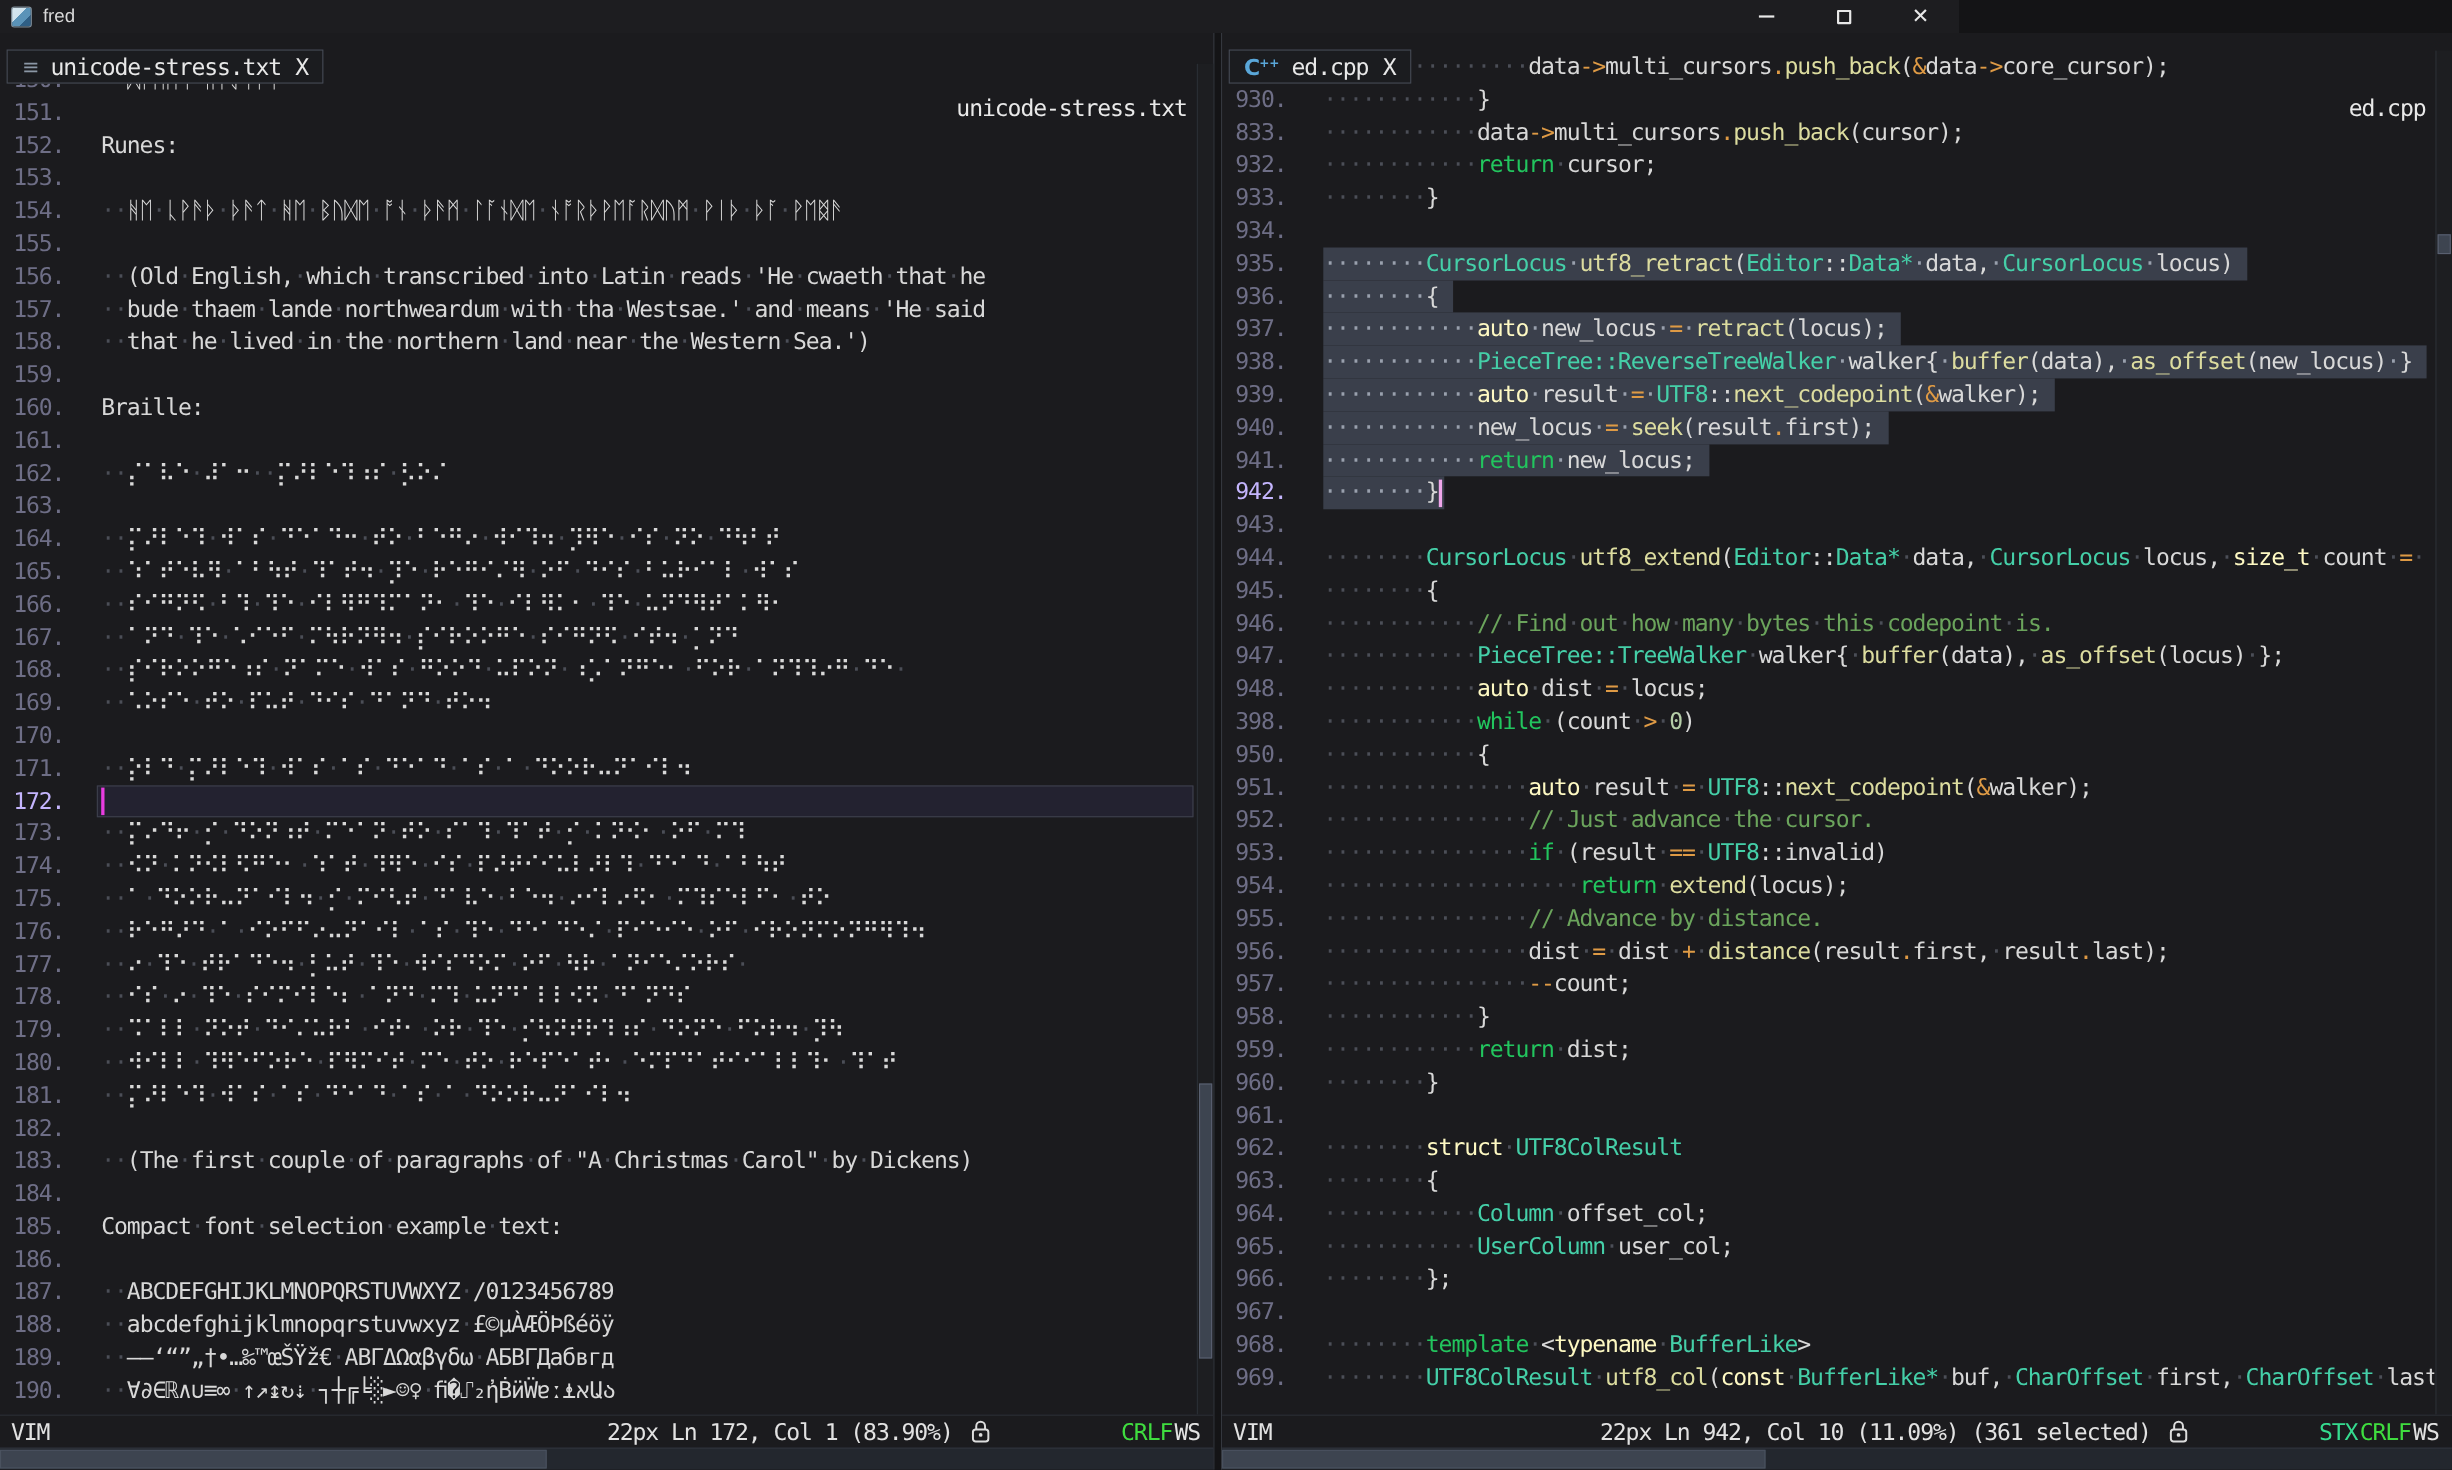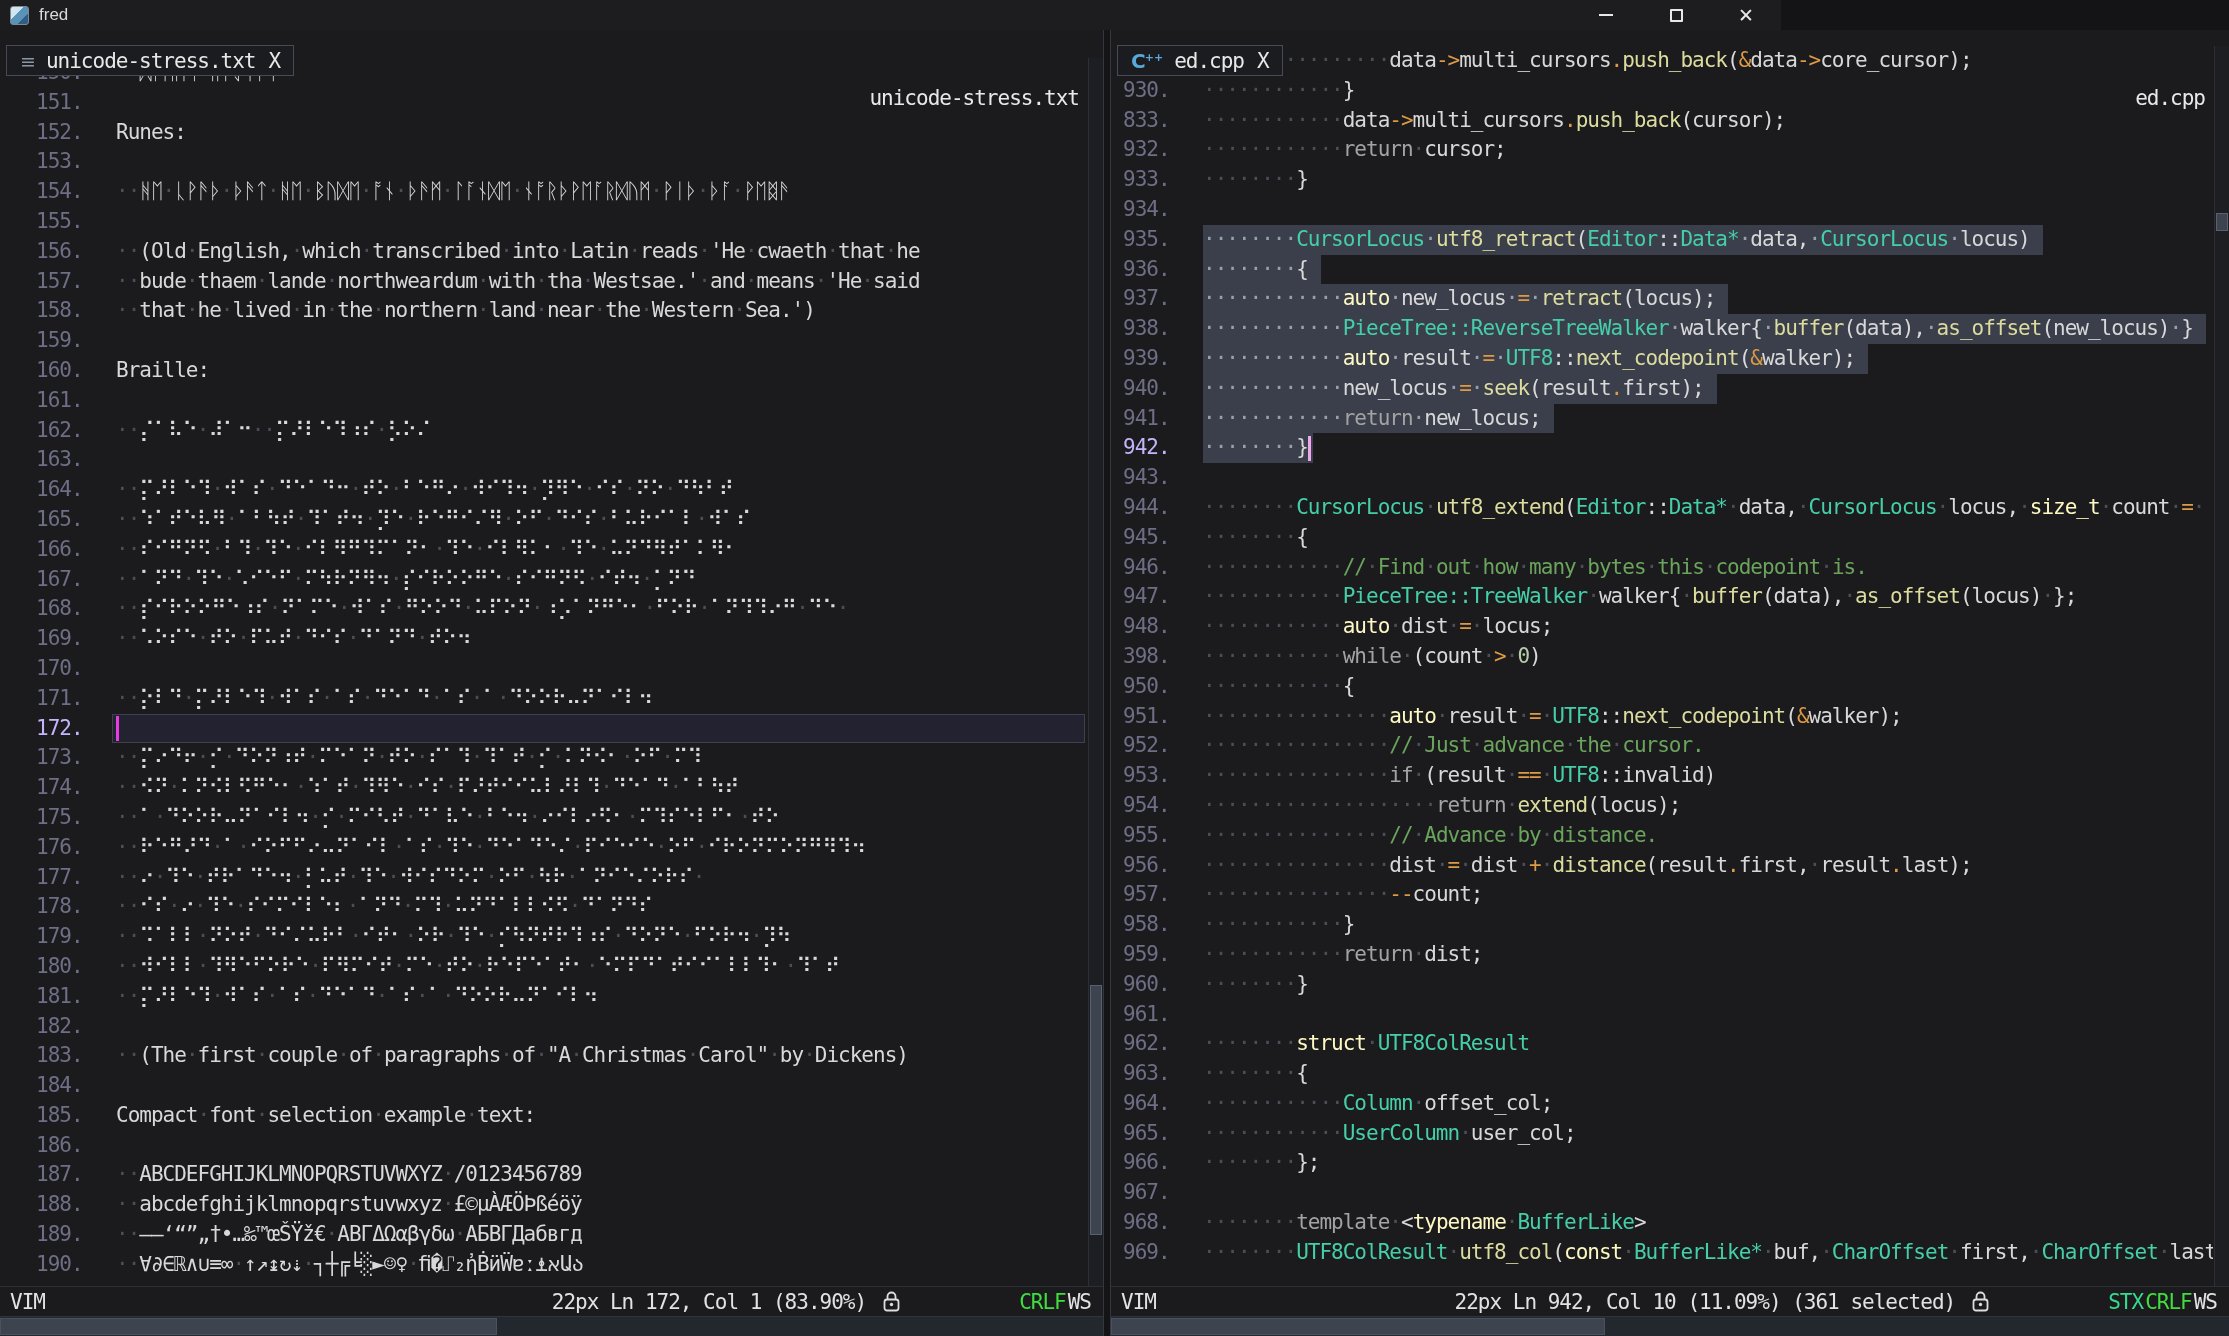--- a/index.html
+++ b/index.html
@@ -16,40 +16,40 @@
   .win-btn { width:70px; height:30px; display:flex; align-items:center; justify-content:center; color:#e8e8e8; }
   .glyph-min { width:14px; height:0; border-top:2px solid #e8e8e8; }
   .glyph-max { width:13px; height:13px; border:2px solid #e8e8e8; border-radius:1px; }
   .glyph-close { font-size:19px; line-height:19px; font-family:"DejaVu Sans",sans-serif; }
 
   .pane { position:absolute; top:30px; height:1306px; background:#1b1b1e; }
   .pane-left  { left:0;     width:1104px; border-right:1px solid #34373e; }
   .pane-right { left:1110px; width:1119px; border-left:1px solid #34373e; }
 
   .code-area { position:absolute; left:0; right:16px; bottom:50px; overflow:hidden; }
-  .pane-left  .code-area { top:28px;padding-left:24px; }
+  .pane-left  .code-area { top:28px; }
   .pane-right .code-area { top:16px; }
 
   .row { display:flex; height:29.8px; line-height:29.8px; white-space:pre;
     font-size:21px; letter-spacing:-1px; position:relative; }
   .ln { flex:0 0 92px; padding-left:12px; color:#6e6e86; }
   .ln.hot { color:#c4b5fd; }
   .content { flex:0 0 auto; height:100%; position:relative; z-index:1; }
   .selband { background:#3a3f4b; padding-right:13px; }
   .selband.pr0 { padding-right:2px; }
 
   .cur-line::before { content:""; position:absolute; left:88px; right:2px; top:0; bottom:0;
     background:#232230; border:1px solid #3e414d; z-index:0; }
 
   .cursor { display:inline-block; width:3px; height:25px; vertical-align:middle;
     background:#e93ce0; position:relative; z-index:3; }
   .cursor.soft { background:#efa6ea; }
 
   .tok-d { color:#d8d8d8; } .tok-k { color:#fef9c3; } .tok-t { color:#45cfa8;margin-top:20px; }
-  .tok-f { color:#dcdc9f; } .tok-c { color:#a3a3a3; } .tok-o { color:#de9a45; }
+  .tok-f { color:#dcdc9f; } .tok-c { color:#22c55e; } .tok-o { color:#de9a45; }
   .tok-n { color:#b5cea8; } .tok-m { color:#6ba45c; }
   .ws { color:#4b4e57; }
   .selband .ws { color:#99a0ad; }
 
   .tab { position:absolute; top:15px; left:6px; height:31px; z-index:6;
     display:flex; align-items:center; gap:11px; padding:0 13px;
     background:#1b1c1f; border:1px solid #464b56; font-size:21px; letter-spacing:-1px; color:#e8e8e8; }
   .tab-icon-lines { color:#8b97a5; font-size:19px; font-family:"DejaVu Sans",sans-serif; }
   .cpp-icon { color:#5aa7d9; font-weight:bold; font-size:20px; font-family:"DejaVu Sans",sans-serif; }
   .cpp-icon small { font-size:11px; vertical-align:7px; letter-spacing:0; }

